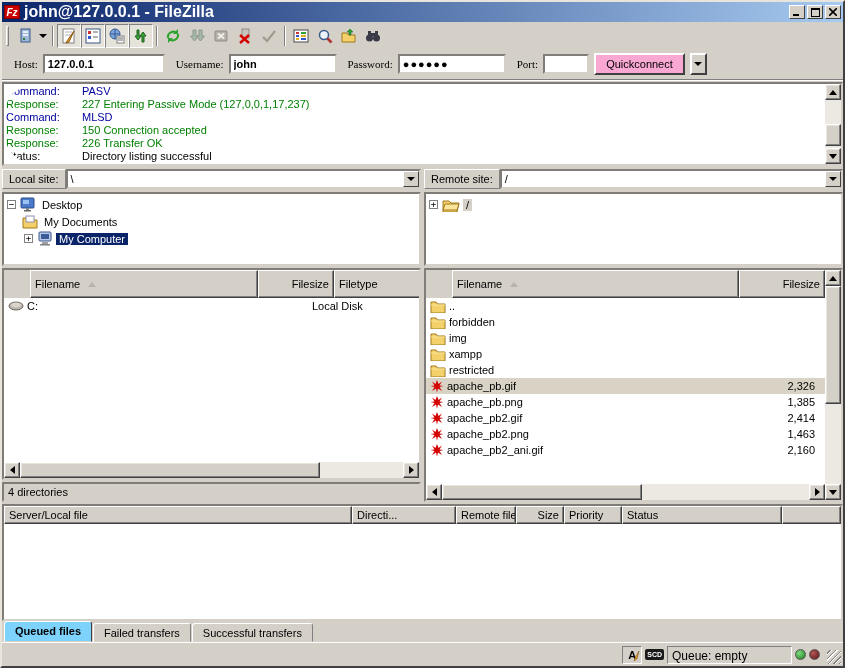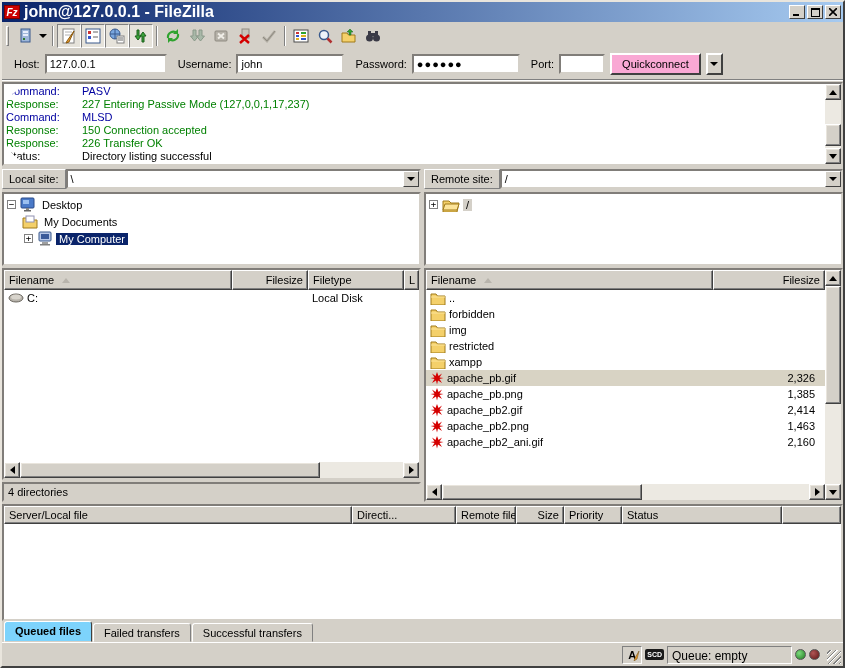--- a/index.html
+++ b/index.html
@@ -24,22 +24,22 @@
   .tb-grip { width:3px; height:20px; border:1px solid; border-color:#fff #808080 #808080 #fff; margin-right:4px; }
   .tb-btn { width:24px; height:24px; display:flex; align-items:center; justify-content:center; background:transparent; border:1px solid transparent; padding:0; }
   .tb-btn.pressed { border-color:#808080 #fff #fff #808080; background:#e6e3db; }
   .tb-sep { width:2px; height:20px; border-left:1px solid #808080; border-right:1px solid #fff; margin:0 3px; }
   .tb-drop { width:12px; height:24px; display:flex; align-items:center; justify-content:center; background:transparent; border:1px solid transparent; padding:0; }
 
   .arrow-down { width:0; height:0; border-left:4px solid transparent; border-right:4px solid transparent; border-top:4px solid #000; }
 
   
   .quickbar { height:31px; display:flex; align-items:center; padding-left:6px; gap:5px; flex:0 0 auto; border-bottom:1px solid #808080; box-shadow:0 1px 0 #fff; }
-  .qc-label { margin-left:6px; }
-  .qc-input { height:20px; border:2px inset #d4d0c8; background:#fff; font-family:"Liberation Sans",sans-serif; font-size:11px; padding:1px 3px; }
+  .qc-label { margin-left:6px;font-family:Liberation Serif, serif; }
+  .qc-input { height:20px; border:2px inset #d4d0c8; background:#fff; font-family:"Liberation Sans",sans-serif; font-size:11px; padding:1px 3px;font-weight:bold; }
   .qc-btn { height:22px; padding:2px 10px; background:#f9a8d4; border:2px solid; border-color:#fff #404040 #404040 #fff; font-family:"Liberation Sans",sans-serif; font-size:11px; }
   .qc-drop { height:22px; width:17px; background:#d4d0c8; border:2px solid; border-color:#fff #404040 #404040 #fff; display:flex; align-items:center; justify-content:center; padding:0; }
 
   
   .logpane { height:84px; margin:2px 0 0 0; border:2px inset #d4d0c8; background:#fff; display:flex; flex:0 0 auto; }
   .log-lines { flex:1; padding:1px 2px; overflow:hidden;border-radius:32px; }
   .log-line { display:flex; line-height:13px; white-space:nowrap; }
   .log-label { width:76px; flex:0 0 auto; }
   .log-command { color:#0000a0; }
   .log-response { color:#008000; }
@@ -74,21 +74,21 @@
   .tree-indent { width:17px; flex:0 0 auto; }
   .expander { width:9px; height:9px; border:1px solid #808080; background:#fff; font-size:9px; line-height:7px; text-align:center; margin:0 4px 0 2px; flex:0 0 auto; font-family:"DejaVu Sans Mono",monospace; }
   .tree-label { padding:0 3px; }
   .tree-label.selected { background:#0a246a; color:#fff; }
   .tree-label.selected-inactive { background:#d4d0c8; }
   .tree-icon { margin-right:3px; flex:0 0 auto; display:flex; }
 
   .filelist { margin-top:2px; flex:1; border:2px inset #d4d0c8; background:#fff; display:flex; flex-direction:column; overflow:hidden; }
   .fl-main { flex:1; display:flex; overflow:hidden; }
   .fl-content { flex:1; display:flex; flex-direction:column; overflow:hidden; }
-  .fl-header { height:20px; display:flex; background:#d4d0c8; flex:0 0 auto; }
+  .fl-header { height:28px; display:flex; background:#d4d0c8; flex:0 0 auto;padding-left:26px; }
   .fl-hcell { border:1px solid; border-color:#fff #404040 #404040 #fff; box-shadow:inset -1px -1px 0 #808080; padding:2px 4px; display:flex; align-items:center; overflow:hidden; white-space:nowrap; flex:0 0 auto; }
   .fl-hcell.right { justify-content:flex-end; }
   .sort-asc { width:0; height:0; border-left:4px solid transparent; border-right:4px solid transparent; border-bottom:5px solid #b8b4ac; margin-left:8px; }
   .fl-body { flex:1; overflow:hidden; }
   .fl-row { display:flex; height:16px; align-items:center; white-space:nowrap; }
   .fl-row.selected-pale { background:#d8d3c4; }
   .fl-cell { padding:0 4px; overflow:hidden; flex:0 0 auto; display:flex; align-items:center; }
   .fl-cell.right { justify-content:flex-end; }
   .file-icon { margin-right:3px; flex:0 0 auto; display:flex; }
 
@@ -501,35 +501,35 @@
                   </div>
               </div>
               <div class="fl-row">
                 <div class="fl-cell" style="width:287px">
                     <span class="file-icon">
                       <svg width="16" height="13">
                         <path d="M1 2 h5 l1.5 2 H15 v9 H1z" fill="#f4d06a" stroke="#a07a1a"></path>
                         <path d="M1 5 h14" stroke="#fce49a"></path>
                       </svg>
                     </span>
-                    <span>restricted</span>
+                    <span>xampp</span>
                   </div>
                 <div class="fl-cell right" style="flex:1; padding-right:10px">
                     <span></span>
                   </div>
               </div>
               <div class="fl-row">
                 <div class="fl-cell" style="width:287px">
                     <span class="file-icon">
                       <svg width="16" height="13">
                         <path d="M1 2 h5 l1.5 2 H15 v9 H1z" fill="#f4d06a" stroke="#a07a1a"></path>
                         <path d="M1 5 h14" stroke="#fce49a"></path>
                       </svg>
                     </span>
-                    <span>xampp</span>
+                    <span>restricted</span>
                   </div>
                 <div class="fl-cell right" style="flex:1; padding-right:10px">
                     <span></span>
                   </div>
               </div>
 
               <div class="fl-row selected-pale">
                 <div class="fl-cell" style="width:287px">
                     <span class="file-icon">
                       <svg width="14" height="14">

